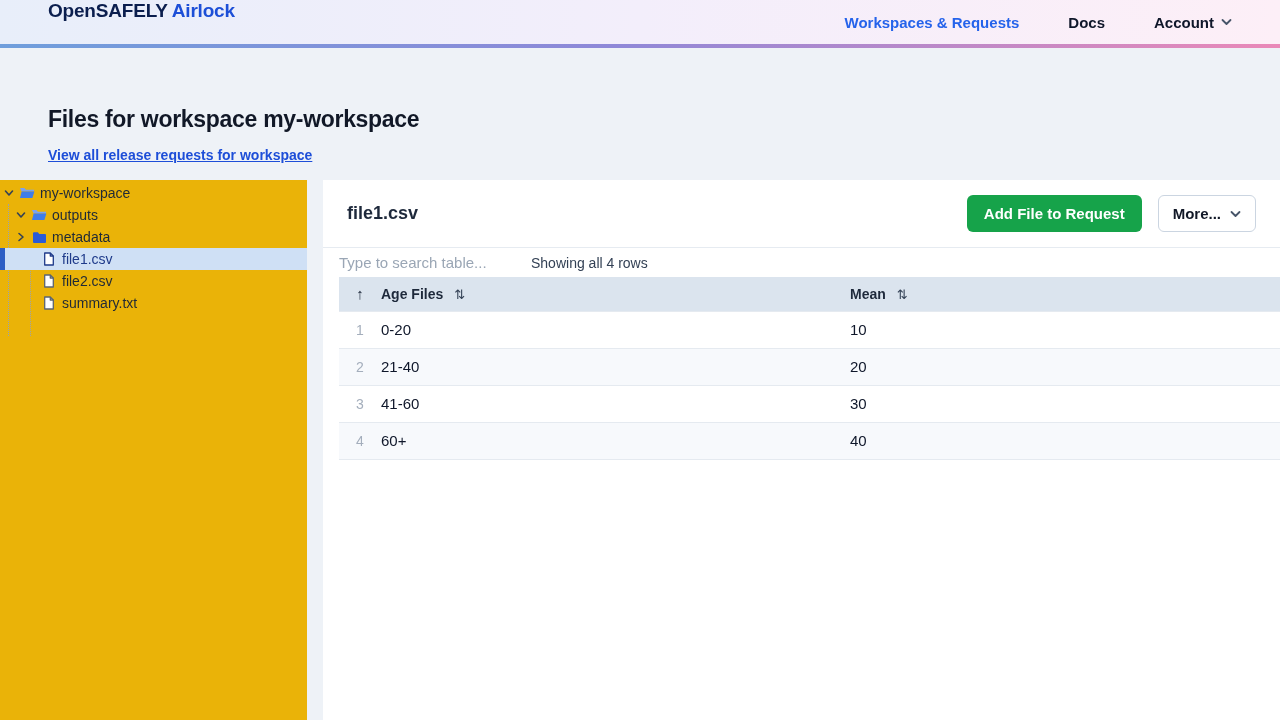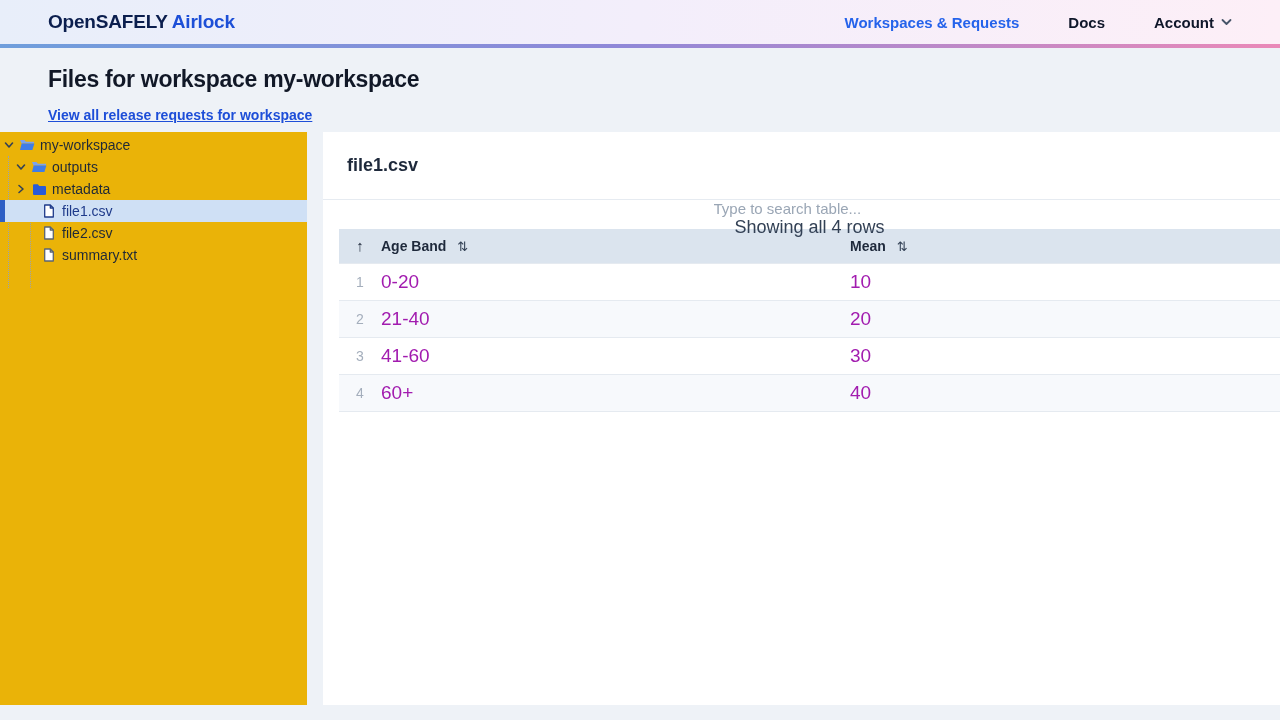--- a/index.html
+++ b/index.html
@@ -7,39 +7,38 @@
   body {
     font-family: "Liberation Sans", "DejaVu Sans", sans-serif;
     background: #eef2f7;
     color: #1e293b;
   }
 
   
   .navbar {
     height: 44px;
     display: flex;
-    align-items: center;
     justify-content: space-between;
     padding: 0 48px;
     background: linear-gradient(90deg, #e8eefa 0%, #f3eefb 50%, #fdeff7 100%);
   }
   .nav-border {
     height: 4px;
     background: linear-gradient(90deg, #6f9edc 0%, #8f88d8 48%, #ea89b8 100%);
   }
   .brand { font-size: 19px; font-weight: 800; color: #0b1e4e; letter-spacing: -0.2px; cursor: pointer; }
   .brand .accent { color: #1d4fd7; }
   .nav-links { display: flex; align-items: center; gap: 49px; font-size: 15px; font-weight: 700; }
   .nav-link { color: #2563eb; cursor: pointer; }
   .nav-link.dark { color: #0f172a; }
   .account { display: flex; align-items: center; gap: 7px; color: #0f172a; cursor: pointer; }
   .chev { display: inline-block; }
 
   
-  .page-header { padding: 18px 48px 8px; }
+  .page-header { padding: 18px 48px 16px; margin-top: 40px; }
   .page-title { font-size: 23px; font-weight: 800; color: #111827; letter-spacing: -0.3px; margin-bottom: 13px; }
   .release-link { font-size: 14px; font-weight: 700; color: #1d4ed8; text-decoration: underline; cursor: pointer; }
 
   
   .content { display: flex; gap: 16px; height: 573px; }
   .sidebar { width: 307px; background: #eab308; position: relative; padding-top: 2px; flex: none; }
   .main { flex: 1; background: #ffffff; min-width: 0; }
 
   
   .tree-row {
@@ -73,39 +72,39 @@
   }
   .file-title { font-size: 18px; font-weight: 700; color: #1e293b; }
   .actions { display: flex; align-items: center; gap: 16px; }
   .btn { font-family: inherit; font-size: 15px; font-weight: 700; border-radius: 6px; cursor: pointer; height: 37px; }
   .btn-green { background: #16a34a; color: #ffffff; border: none; padding: 0 17px; }
   .btn-more {
     background: #ffffff; color: #111827; border: 1px solid #cbd5e1; padding: 0 14px;
     display: inline-flex; align-items: center; gap: 9px;
   }
 
-  .table-toolbar { height: 29px; display: flex; align-items: center; padding-left: 16px; flex-direction: column; }
+  .table-toolbar { height: 29px; display: flex; align-items: center; padding-left: 16px; }
   .search-input {
     border: none; outline: none; font-family: inherit; font-size: 15px; color: #1e293b;
     width: 192px; background: transparent;
   }
   .search-input::placeholder { color: #9aa6b5; }
-  .rows-status { font-size: 18px; color: #334155; }
+  .rows-status { font-size: 14px; color: #334155; }
 
   table.data { border-collapse: collapse; table-layout: fixed; width: calc(100% - 16px); margin-left: 16px; }
   table.data col.c-num { width: 42px; }
   table.data col.c-age { width: 469px; }
   thead tr { background: #dbe4ee; height: 34px; }
   th { font-size: 14px; font-weight: 700; color: #1e293b; text-align: left; padding: 0; }
   th.num-h { text-align: center; font-size: 15px; font-weight: 400; color: #1e293b; }
   .sort-glyph { font-size: 13px; color: #334155; margin-left: 7px; font-weight: 400; }
   tbody tr { height: 37px; border-top: 1px solid #e5eaf0; background: #ffffff; }
   tbody tr:last-child { border-bottom: 1px solid #e5eaf0; }
   tbody tr:nth-child(even) { background: #f7f9fc; }
-  td { padding: 0; font-size: 19px; color: #a21caf; }
+  td { padding: 0; font-size: 15px; color: #0f172a; }
   td.num { text-align: center; font-size: 14px; color: #a4aebc; }
 
   svg { display: block; }
 </style>
 </head>
 <body>
 
 <div class="navbar">
   <div class="brand">
     <span>OpenSAFELY</span>
@@ -209,40 +208,51 @@
           </svg>
       </span>
       <span class="tlabel">summary.txt</span>
     </div>
 
   </div>
 
   <div class="main">
     <div class="panel-header">
       <div class="file-title">file1.csv</div>
+      <div class="actions">
+        <button class="btn btn-green">Add File to Request</button>
+        <button class="btn btn-more">
+          <span>More...</span>
+          <span>
+            <svg width="11" height="8" viewBox="0 0 11 8">
+                <polyline points="1.5,2 5.5,6 9.5,2" fill="none" stroke="#475569" stroke-width="1.8" stroke-linecap="round" stroke-linejoin="round"></polyline>
+              </svg>
+          </span>
+        </button>
+      </div>
     </div>
 
     <div class="table-toolbar">
       <input class="search-input" type="text" placeholder="Type to search table..." style="">
       <span class="rows-status">Showing all 4 rows</span>
     </div>
 
     <table class="data">
       <colgroup>
           <col class="c-num">
           <col class="c-age">
           <col>
         </colgroup>
       <thead>
         <tr>
           <th class="num-h">
             <span>↑</span>
           </th>
           <th>
-            <span>Age Band</span>
+            <span>Age Files</span>
             <span class="sort-glyph">⇅</span>
           </th>
           <th>
             <span>Mean</span>
             <span class="sort-glyph">⇅</span>
           </th>
         </tr>
       </thead>
       <tbody>
         <tr>

